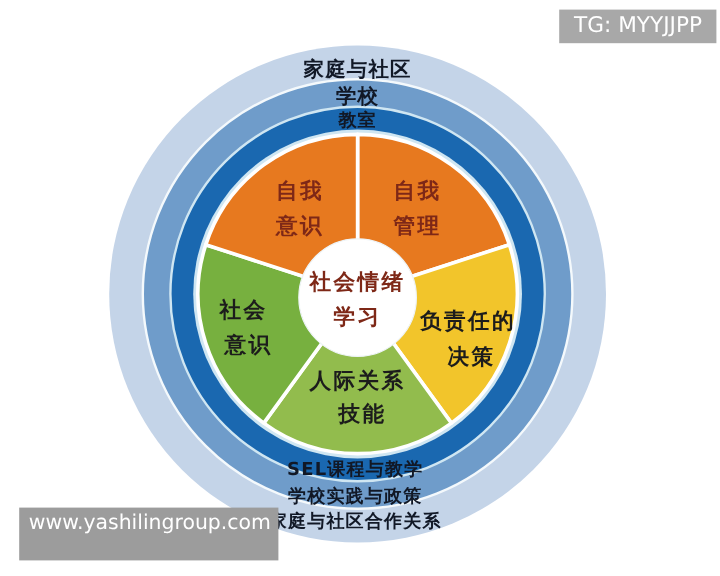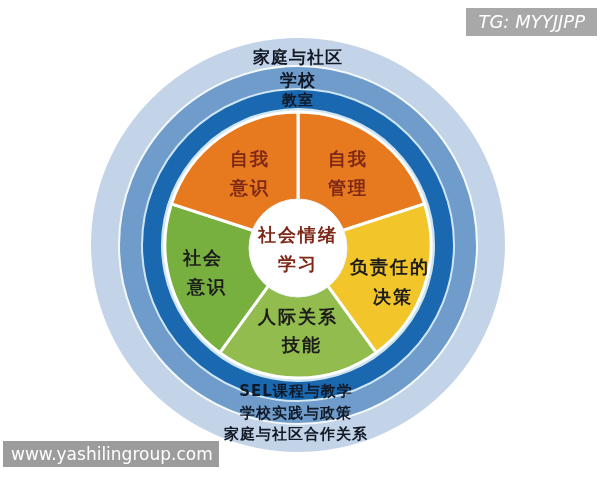--- a/index.html
+++ b/index.html
@@ -44,28 +44,27 @@
   .badge {
     position: absolute;
     top: 8px;
     right: 3px;
     height: 28px;
     line-height: 28px;
     padding: 0 12px;
     background: #a8a8a8;
     color: #ffffff;
     font-size: 18px;
-    font-style: italic;
   }
   .watermark {
     position: absolute;
-    left: 3px;
+    left: 16px;
     bottom: 13px;
     width: 208px;
-    height: 26px;
+    height: 44px;
     line-height: 26px;
     padding-left: 8px;
     background: #9c9c9c;
     color: #ffffff;
     font-size: 17px;
     white-space: nowrap;
   }
 </style>
 </head>
 <body>

